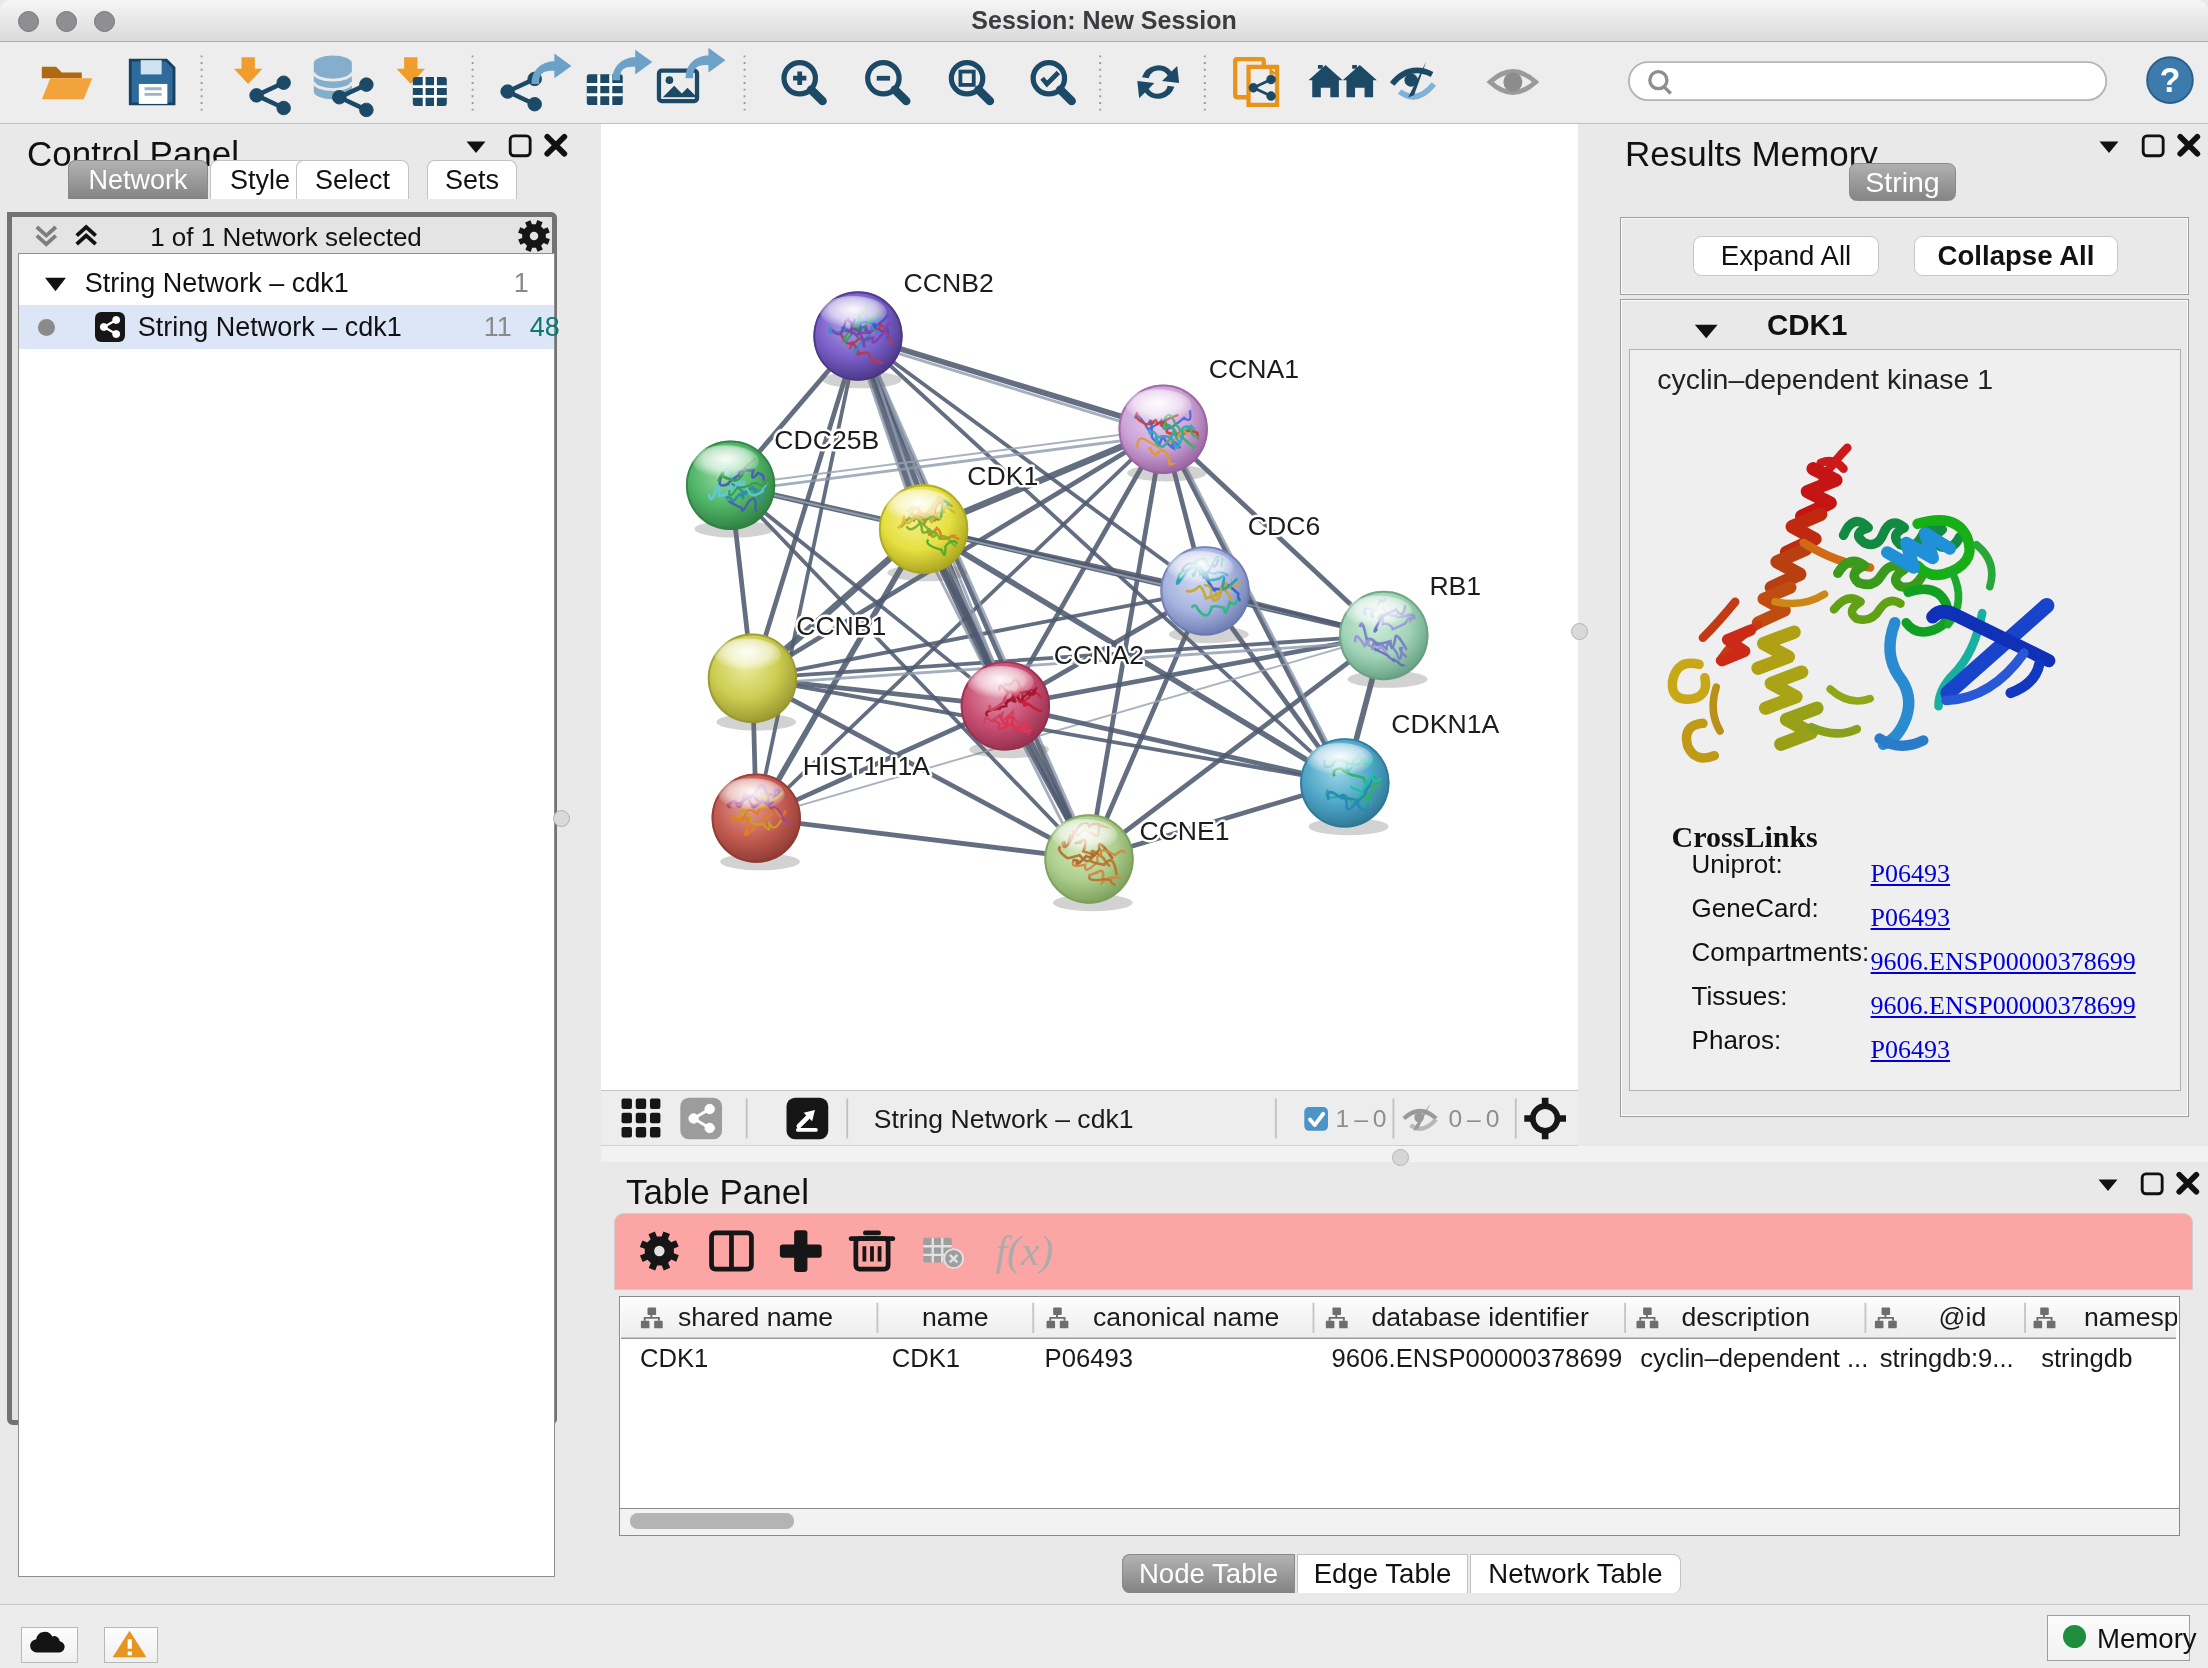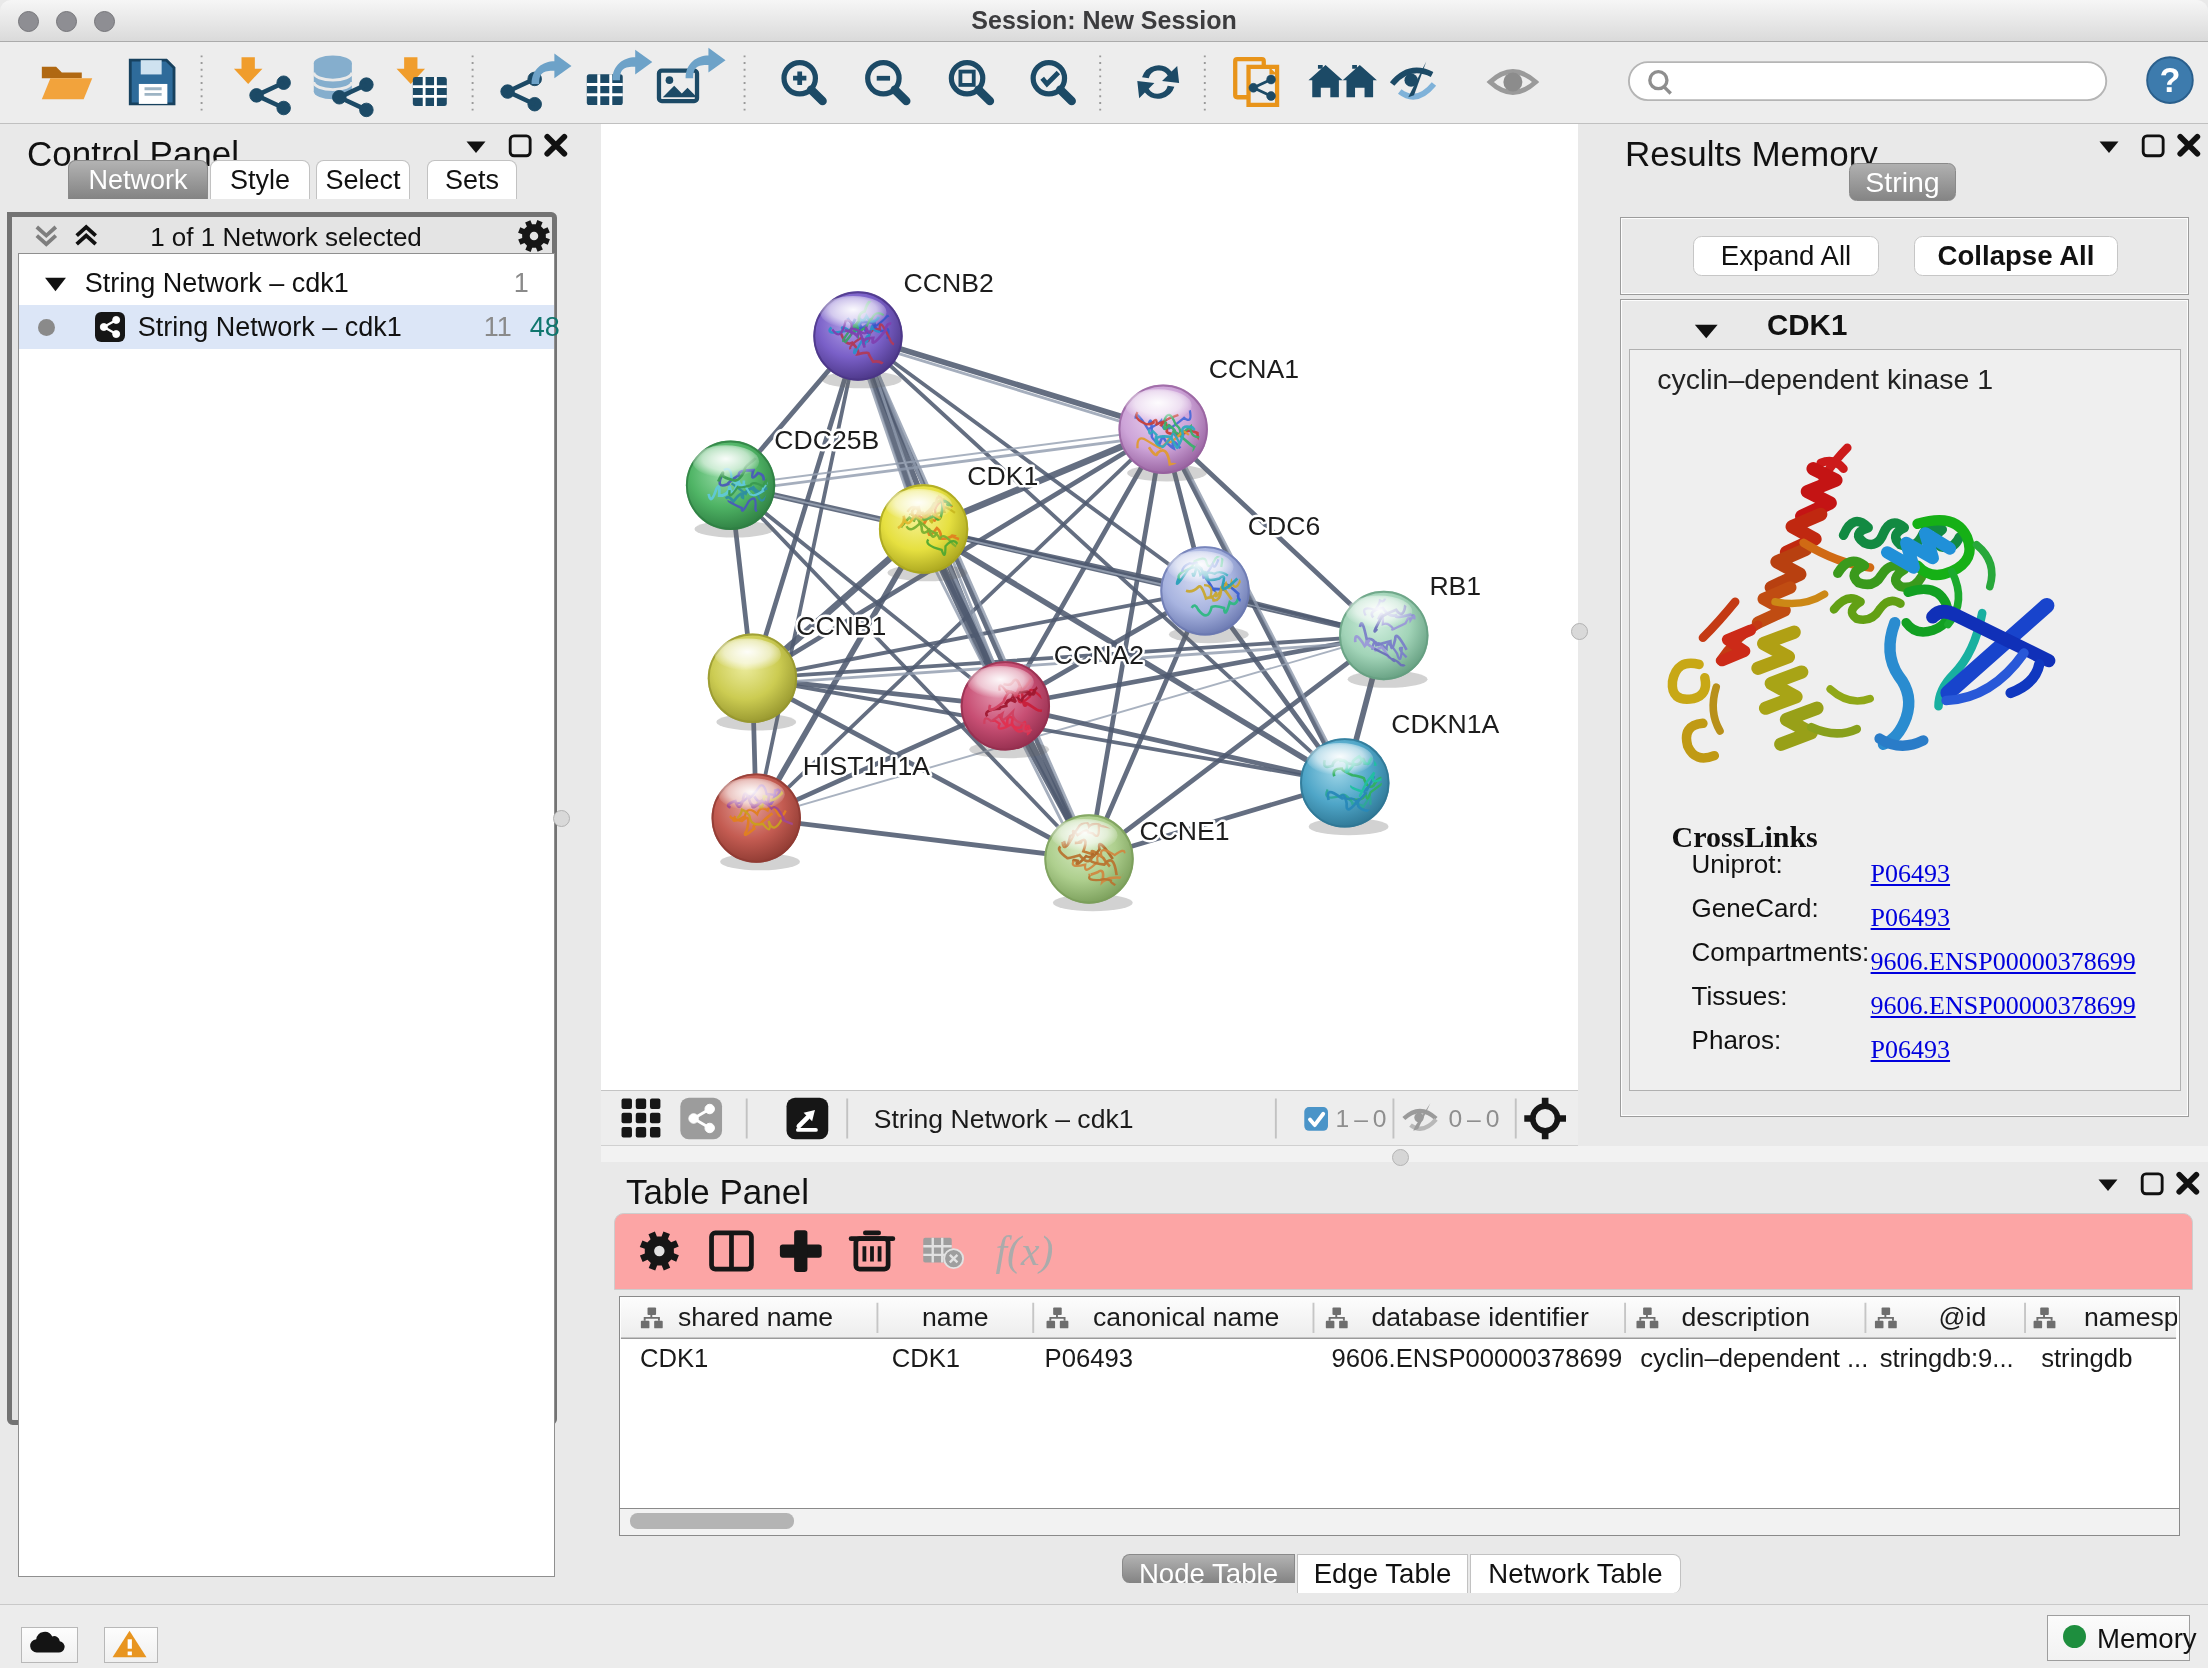--- a/index.html
+++ b/index.html
@@ -164,21 +164,21 @@
 
   <div class="abs panelhead" style="left:27px;top:9.5px">Control Panel</div>
   <svg class="abs" style="left:457px;top:7.6px" width="114" height="28.5" viewBox="0 0 120 30">
     <path d="M10 10 l20 0 -10 12 z" fill="#111"></path>
     <rect x="56" y="4" width="21" height="21" rx="4" fill="none" stroke="#111" stroke-width="3"></rect>
     <path d="M95 5 l18 18 M113 5 l-18 18" stroke="#111" stroke-width="6" stroke-linecap="round"></path>
   </svg>
 
   <div class="tab tabsel" style="left:68px;top:36px;width:140px">Network</div>
   <div class="tab" style="left:210px;top:36px;width:100px">Style</div>
-  <div class="tab" style="left:316px;top:36px;width:94px">Select</div>
+  <div class="tab" style="left:296px;top:36px;width:113px">Select</div>
   <div class="tab" style="left:427px;top:36px;width:90px">Sets</div>
 
   <div class="abs" style="left:7px;top:88px;width:550px;height:1213px;background:#e4e4e4;border:5px solid #737373;border-radius:0 5.7px 5.7px 5.7px">
 
     <div class="abs" style="left:0;top:0;width:548px;height:36px">
       <svg class="abs" style="left:21px;top:5.7px" width="76" height="27" viewBox="0 0 80 28">
         <g stroke="#7e7e7e" stroke-width="4" fill="none">
           <path d="M4 4 l10 9 10 -9 M4 13 l10 9 10 -9"></path>
         </g>
         <g stroke="#111" stroke-width="4" fill="none">
@@ -778,21 +778,21 @@
         <text x="1325" y="74">stringdb:9...</text>
         <text x="1495" y="74">stringdb</text>
       </g>
     </svg>
   </div>
 
   <div class="abs" style="left:18px;top:347px;width:1561px;height:27px;background:#f2f2f2;border:1.9px solid #8a8a8a;border-top:none">
     <div class="abs" style="left:9.5px;top:3.8px;width:164px;height:16px;background:#b4b4b4;border-radius:7.6px"></div>
   </div>
 
-  <div class="tab tabsel" style="left:521px;top:392px;width:173px;font-size:27.6px;height:29px;border-radius:7.6px 0 0 7.6px">Node Table</div>
+  <div class="tab tabsel" style="left:521px;top:392px;width:173px;font-size:27.6px;height:39px;border-radius:7.6px 0 0 7.6px">Node Table</div>
   <div class="tab" style="left:696px;top:392px;width:171px;font-size:27.6px;height:39px;border-radius:0">Edge Table</div>
   <div class="tab" style="left:869px;top:392px;width:211px;font-size:27.6px;height:39px;border-radius:0 7.6px 7.6px 0">Network Table</div>
 </div>
 
 <div class="abs" id="statusbar" style="left:0;top:1604px;width:2208px;height:65px;background:#ececec;border-top:1.9px solid #c9c9c9">
 
   <div class="abs" style="left:21px;top:22px;width:57px;height:36px;background:linear-gradient(#fdfdfd,#f0f0f0);border:1.9px solid #b8b8b8">
     <svg width="53" height="32" viewBox="0 0 56 34">
       <path d="M16 26 a7 7 0 0 1 -1 -14 a9 9 0 0 1 17 -3 a6 6 0 0 1 8 5 a6 6 0 0 1 -2 12 z" fill="#141414"></path>
     </svg>

